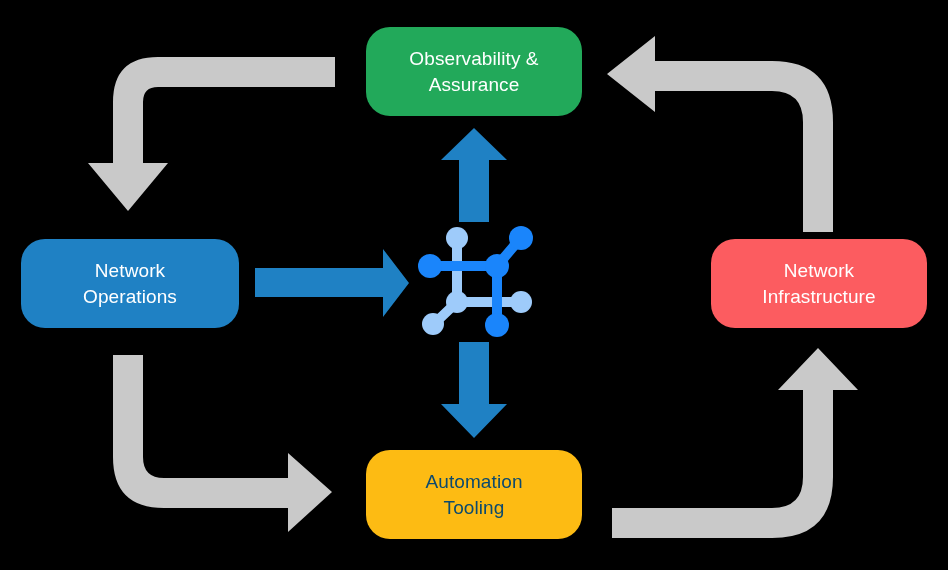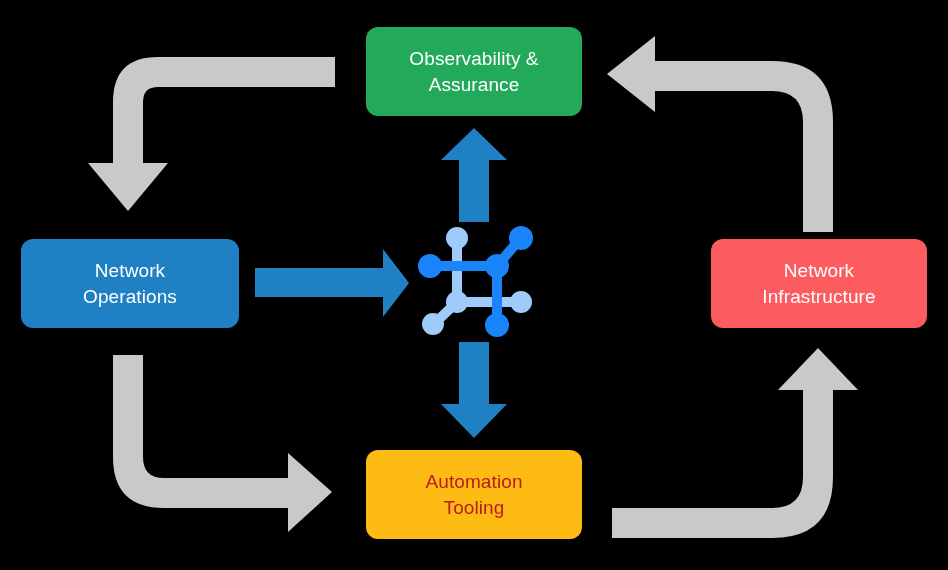--- a/index.html
+++ b/index.html
@@ -20,21 +20,21 @@
   }
   #diagram-svg {
     position: absolute;
     left: 0;
     top: 0;
     width: 948px;
     height: 570px;
   }
   .node-box {
     position: absolute;
-    border-radius: 12px;
+    border-radius: 24px;
     display: flex;
     align-items: center;
     justify-content: center;
     text-align: center;
     box-sizing: border-box;
   }
   .node-label {
     color: #ffffff;
     font-size: 19px;
     line-height: 1.32;
@@ -181,17 +181,17 @@
     <span class="node-label" style="color: rgb(255, 255, 255);">Network
 Operations</span>
   </div>
 
   <div class="node-box" id="node-network-infrastructure" style="background:#fc5c60;">
     <span class="node-label" style="color: rgb(255, 255, 255);">Network
 Infrastructure</span>
   </div>
 
   <div class="node-box" id="node-automation-tooling" style="background:#fdbb13;">
-    <span class="node-label" style="color: #b91c1c;">Automation
+    <span class="node-label" style="color: #0c4a6e;">Automation
 Tooling</span>
   </div>
 
 </div>
 
 </body></html>

